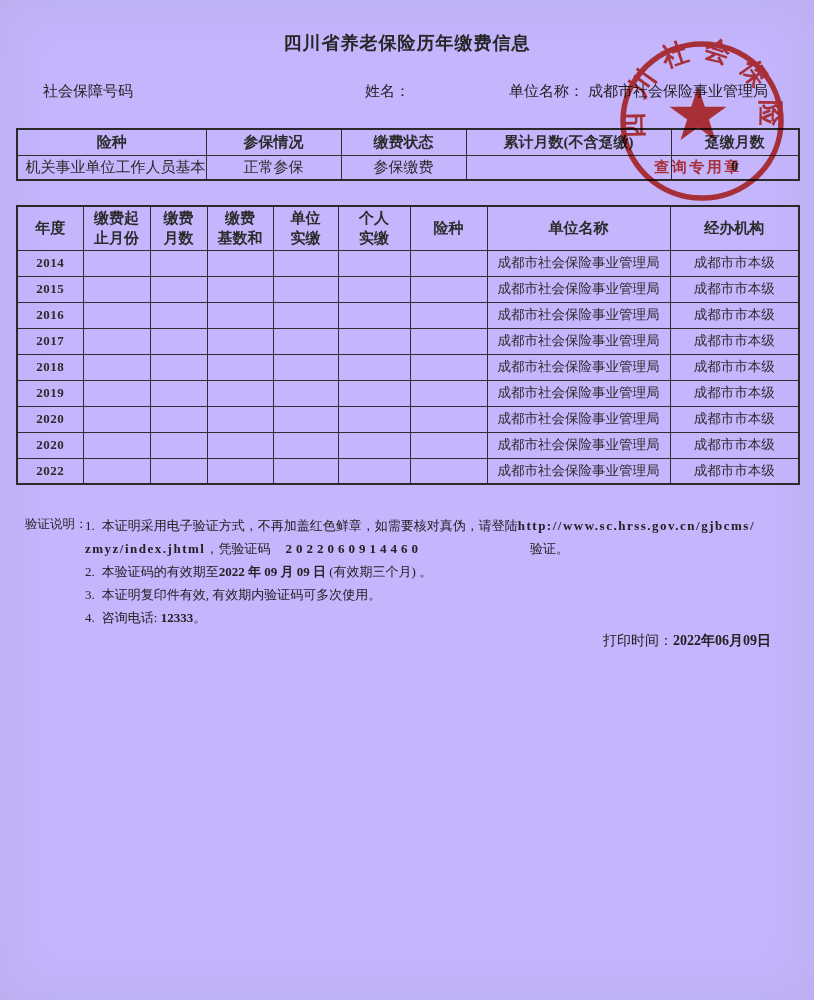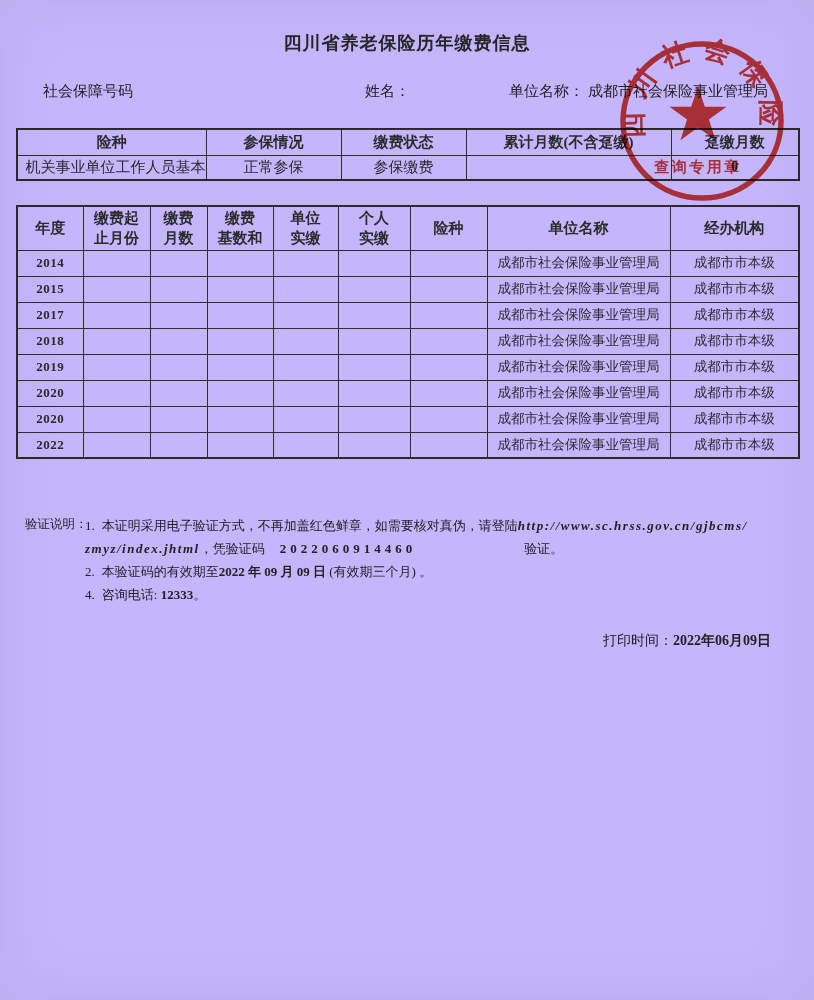--- a/index.html
+++ b/index.html
@@ -36,21 +36,21 @@
 
   .t2{ left:16px; top:205px; width:782px; border:2px solid #2a2a2a; }
   .t2 th{ height:44px; font-size:15px; font-weight:600; line-height:1.35; padding:1px 2px; }
   .t2 th span{ display:block; }
   .t2 td{ height:26px; font-size:13.5px; }
   .t2 td.year{ font-weight:700; font-size:13px; letter-spacing:0.5px; }
 
   .notes-label{ position:absolute; left:25px; top:516px; font-size:12.5px; color:#222; }
   .notes{ position:absolute; left:85px; top:514px; width:712px; font-size:13px; line-height:23px; color:#222; }
   .note-item .num{ margin-right:7px; }
-  .spaced{ font-weight:700; letter-spacing:1.5px;font-style:italic; }
+  .spaced{ font-weight:700; letter-spacing:1.5px; }
   .vcode{ font-weight:700; letter-spacing:4px;margin-left:15px; }
   .gap-before{ margin-left:108px; }
   .bold{ font-weight:700; }
 
   .print-time{ position:absolute; left:603px; top:632px; font-size:14px; color:#222; }
   .print-time .val{ font-weight:700; }
 
   .seal{
     position:absolute; left:614px; top:36px; width:176px; height:172px;
     mix-blend-mode:multiply; opacity:0.88; pointer-events:none;
@@ -172,20 +172,31 @@
       <td></td>
           <td></td>
           <td></td>
           <td></td>
           <td></td>
           <td></td>
       <td>成都市社会保险事业管理局</td>
       <td>成都市市本级</td>
     </tr>
     <tr>
+      <td class="year">2016</td>
+      <td></td>
+          <td></td>
+          <td></td>
+          <td></td>
+          <td></td>
+          <td></td>
+      <td>成都市社会保险事业管理局</td>
+      <td>成都市市本级</td>
+    </tr>
+    <tr>
       <td class="year">2017</td>
       <td></td>
           <td></td>
           <td></td>
           <td></td>
           <td></td>
           <td></td>
       <td>成都市社会保险事业管理局</td>
       <td>成都市市本级</td>
     </tr>
@@ -248,20 +259,23 @@
     </table>
 
   <div class="notes-label">验证说明：</div>
   <div class="notes">
     <div class="note-item">
       <span class="num">1.</span><span>本证明采用电子验证方式，不再加盖红色鲜章，如需要核对真伪，请登陆</span><span class="spaced">http://www.sc.hrss.gov.cn/gjbcms/</span><br>
       <span class="spaced">zmyz/index.jhtml</span><span>，凭验证码</span><span class="vcode">2022060914460</span><span class="gap-before">验证。</span>
     </div>
     <div class="note-item">
       <span class="num">2.</span><span>本验证码的有效期至</span><span class="bold">2022 年 09 月 09 日</span><span> (有效期三个月) 。</span>
+    </div>
+    <div class="note-item">
+      <span class="num">3.</span><span>本证明复印件有效, 有效期内验证码可多次使用。</span>
     </div>
     <div class="note-item">
       <span class="num">4.</span><span>咨询电话: </span><span class="bold">12333</span><span>。</span>
     </div>
   </div>
 
   <div class="print-time">
     <span>打印时间：</span><span class="val">2022年06月09日</span>
   </div>
 

